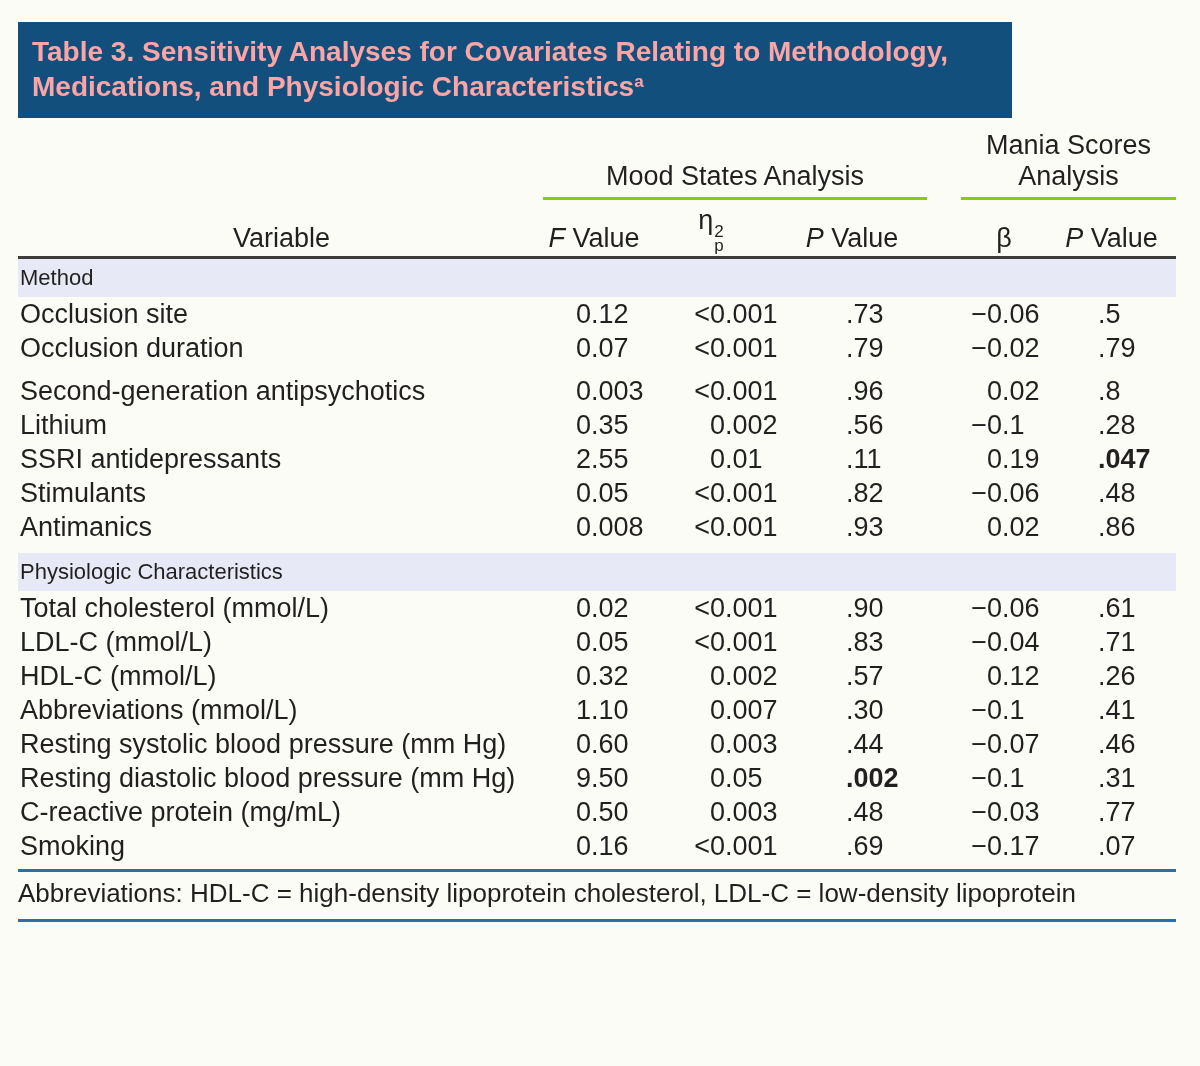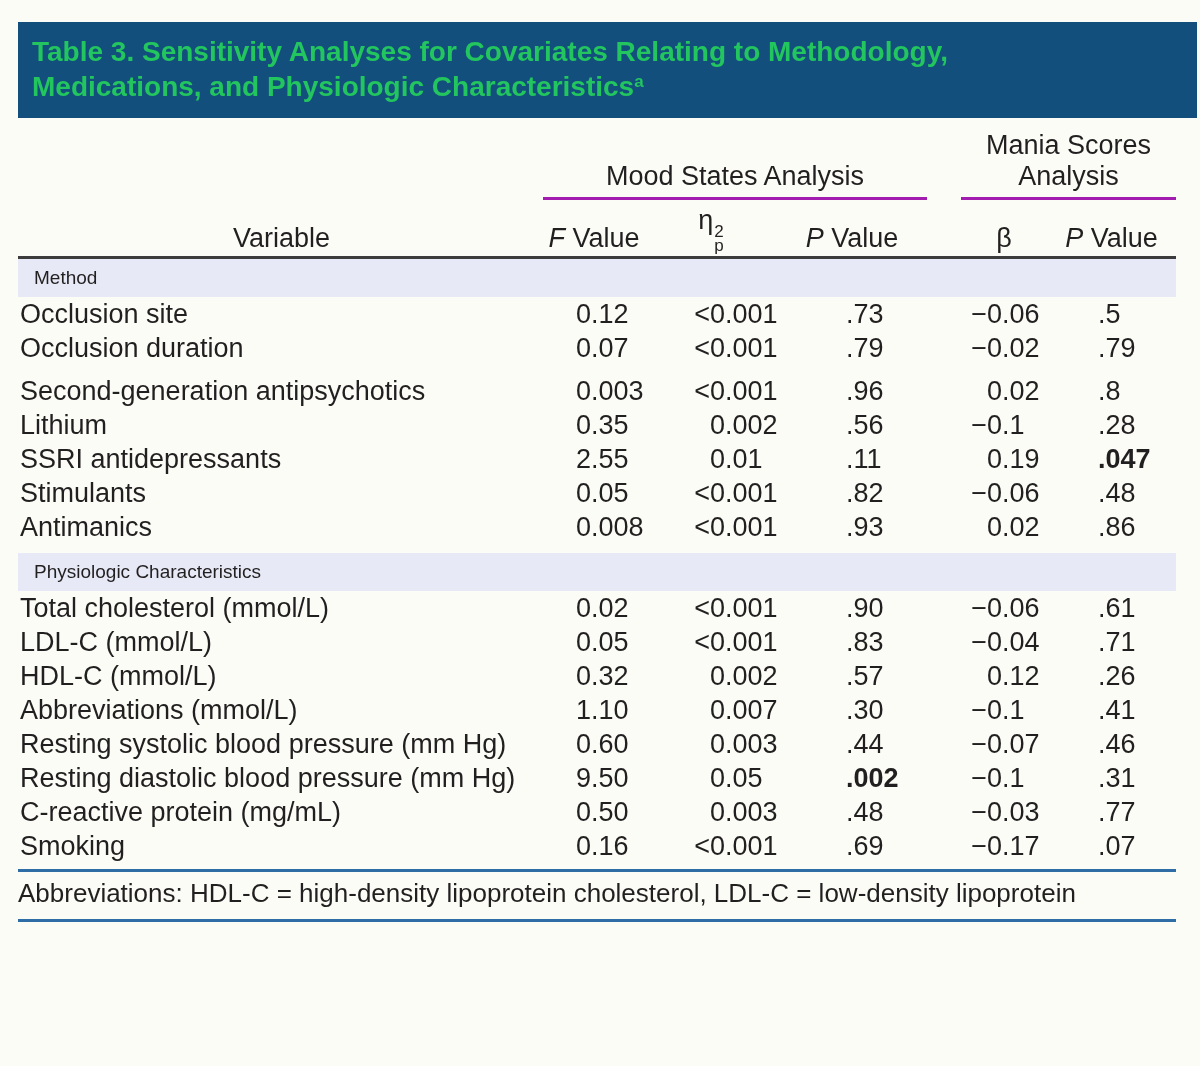--- a/index.html
+++ b/index.html
@@ -8,55 +8,55 @@
     background:#fcfcf6;
     font-family:"Liberation Sans",sans-serif;
     color:#221f20;
     overflow:hidden;
   }
   .page{padding:22px 24px 0 18px;box-sizing:border-box;width:1200px;}
 
   
   .title-band{
     background:#134f7d;
-    color:#22c55e;
-    width:1179px;
+    color:#fca5a5;
+    width:994px;
     box-sizing:border-box;
     padding:12px 16px 14px 14px;
     font-weight:bold;
     font-size:28px;
     line-height:35px;
   }
   .title-band sup{font-size:17px;line-height:0;vertical-align:9px;}
 
   
   table{border-collapse:collapse;table-layout:fixed;width:1158px;margin-top:12px;}
   th,td{padding:0;font-weight:normal;}
   thead th{font-size:27px;vertical-align:bottom;}
   .group{
     text-align:center;
-    border-bottom:3px solid #a21caf;
+    border-bottom:3px solid #84cc16;
     padding-bottom:5px;
     line-height:31px;
   }
   .cols-row th{
     border-bottom:3px solid #3c3c3c;
     padding:5px 0 3px 0;
     line-height:30px;
     text-align:center;
   }
   .cols-row th.th-var{text-align:center;padding-left:2px;}
   .it{font-style:italic;}
   .ss{display:inline-flex;flex-direction:column;font-size:17px;line-height:14px;vertical-align:-8px;margin-left:1px;text-align:left;}
 
   .section-row td{
     background:#e7eaf6;
-    font-size:19px;
+    font-size:22px;
     line-height:31px;
-    padding:3px 0 4px 16px;
+    padding:3px 0 4px 2px;
   }
   .gap-row td{height:9px;}
   .data-row td{font-size:27px;height:34px;line-height:34px;}
   .data-row td.var{padding-left:2px;}
   .num{white-space:nowrap;}
   .num .ip{display:inline-block;text-align:right;}
   .num .fp{display:inline;}
   .c-f   .ip{width:48px;}
   .c-eta .ip{width:80px;}
   .c-p1  .ip{width:69px;}

